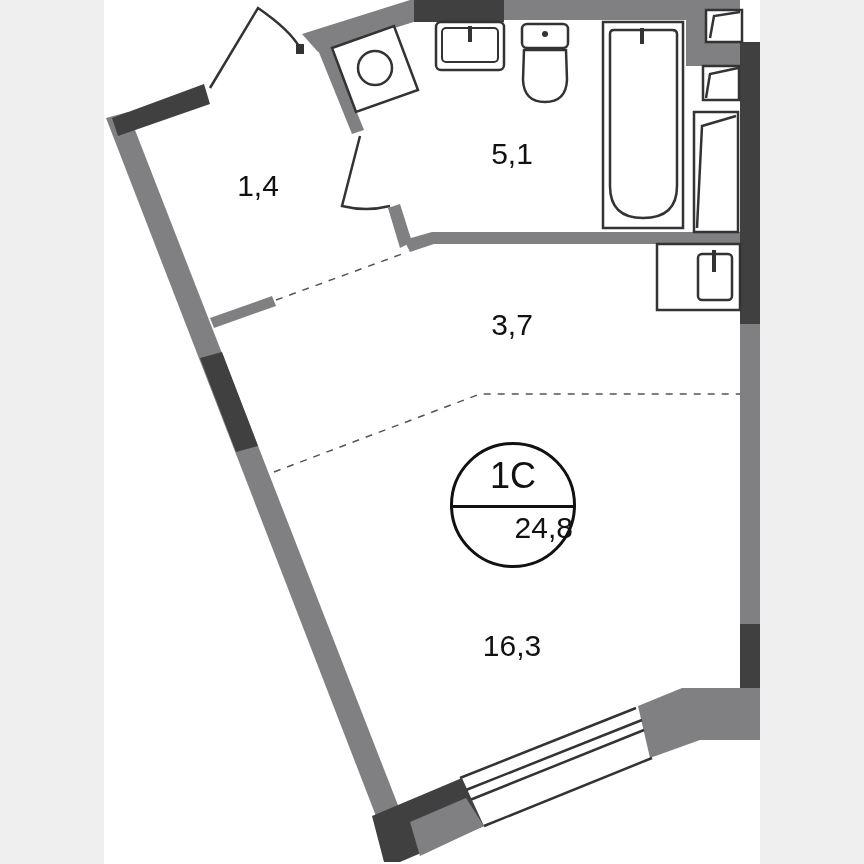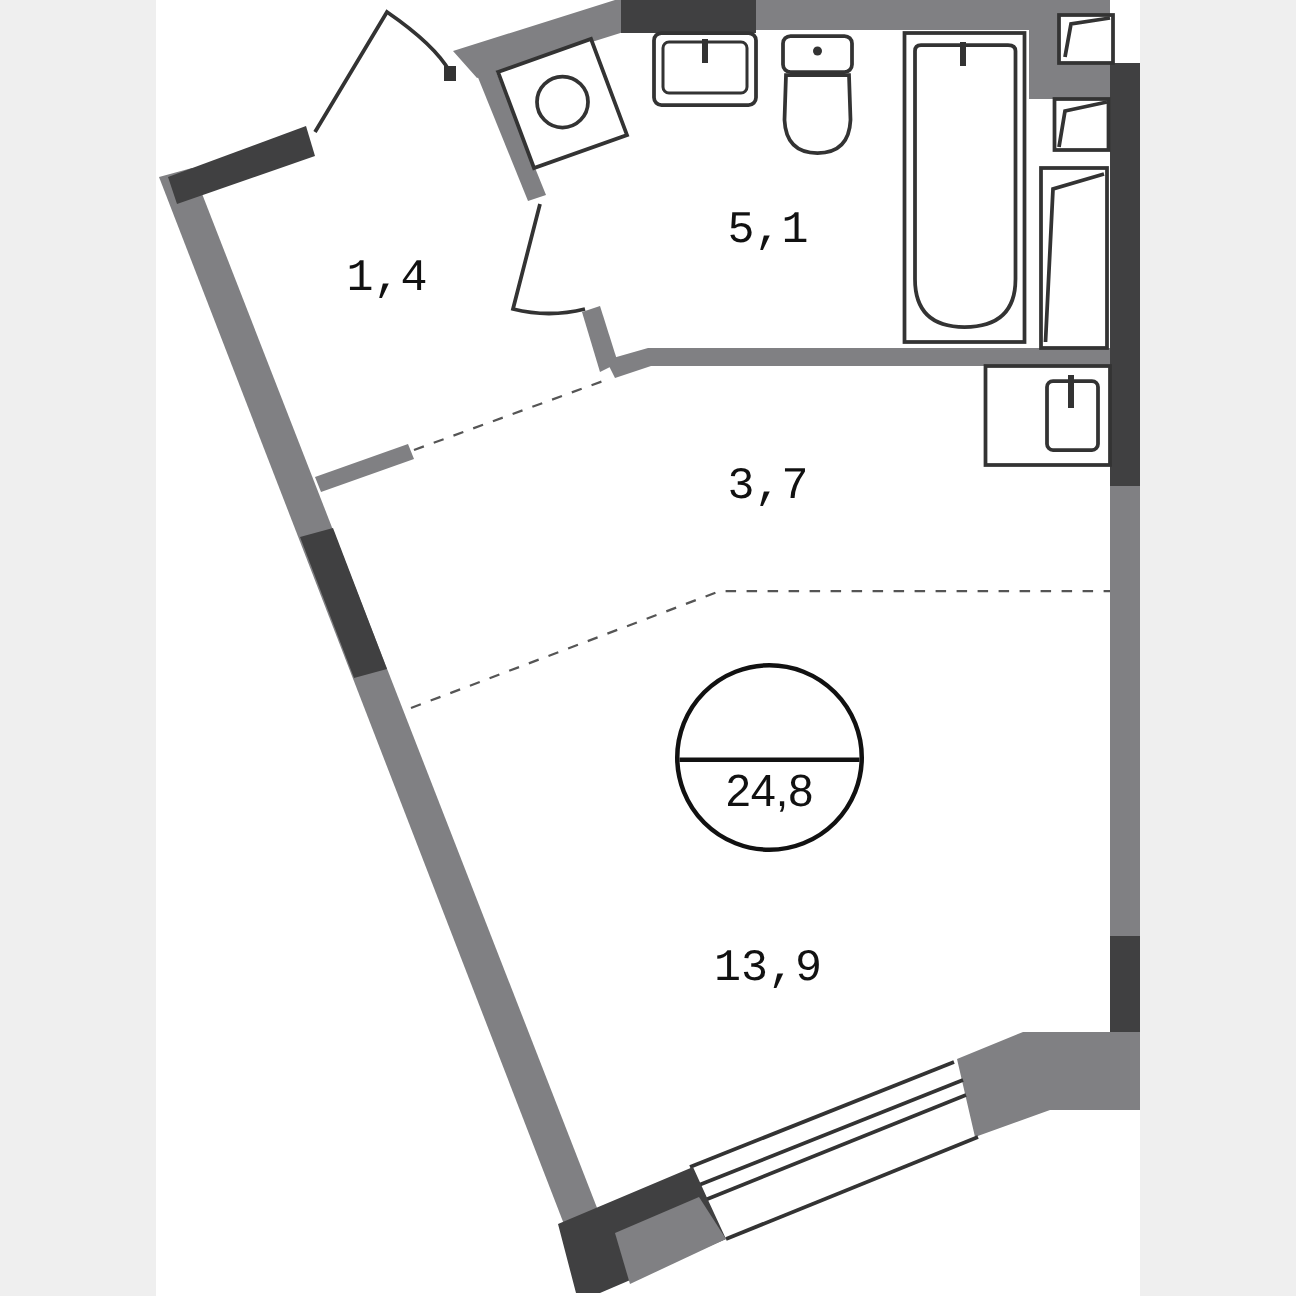--- a/index.html
+++ b/index.html
@@ -1,25 +1,25 @@
 <!DOCTYPE html>
 <html><head>
 <meta charset="utf-8">
 <style>
   html, body { margin:0; padding:0; }
   body { width:864px; height:864px; background:#efefef; position:relative; overflow:hidden;
          font-family:"Liberation Sans", sans-serif; }
   .canvas { position:absolute; left:104px; top:0; width:656px; height:864px; background:#ffffff; }
   svg.plan { position:absolute; left:0; top:0; width:864px; height:864px; }
-  .label { position:absolute; font-size:30px; color:#111; transform:translate(-50%,-50%); white-space:nowrap;font-family:Liberation Mono, monospace; }
+  .label { position:absolute; font-size:30px; color:#111; transform:translate(-50%,-50%); white-space:nowrap; }
   .badge { position:absolute; left:450px; top:442px; width:126px; height:126px; border:3px solid #111;
            border-radius:50%; box-sizing:border-box; background:#fff; }
   .badge .divider { position:absolute; left:0; right:0; top:60px; height:3px; background:#111; }
   .badge .type { position:absolute; left:0; right:0; top:10px; text-align:center; font-size:36px; color:#111; }
-  .badge .area { position:absolute; left:0; right:0; top:66px; text-align:center; font-size:30px; color:#111; }
+  .badge .area { position:absolute; left:0; right:0; top:66px; text-align:right; font-size:30px; color:#111; }
 </style>
 </head>
 <body>
 
 <div class="canvas"></div>
 
 <svg class="plan" viewBox="0 0 864 864">
 
   <polygon points="106,118 128,112 410,836 386,842" fill="#808083"></polygon>
 
@@ -94,18 +94,19 @@
     <line x1="470" y1="800" x2="644" y2="730"></line>
     <line x1="484" y1="826" x2="652" y2="758"></line>
   </g>
   <polygon points="372,816 462,778 472,800 484,826 400,862 384,862" fill="#404041"></polygon>
   <polygon points="410,822 466,798 484,826 420,856" fill="#808083"></polygon>
 </svg>
 
 <div class="label" style="left:258px; top:186px;">1,4</div>
 <div class="label" style="left:512px; top:154px;">5,1</div>
 <div class="label" style="left:512px; top:325px;">3,7</div>
-<div class="label" style="left:512px; top:646px;">13,9</div>
+<div class="label" style="left:512px; top:646px;">16,3</div>
 
 <div class="badge">
+  <div class="type">1С</div>
   <div class="divider"></div>
   <div class="area">24,8</div>
 </div>
 
 </body></html>

